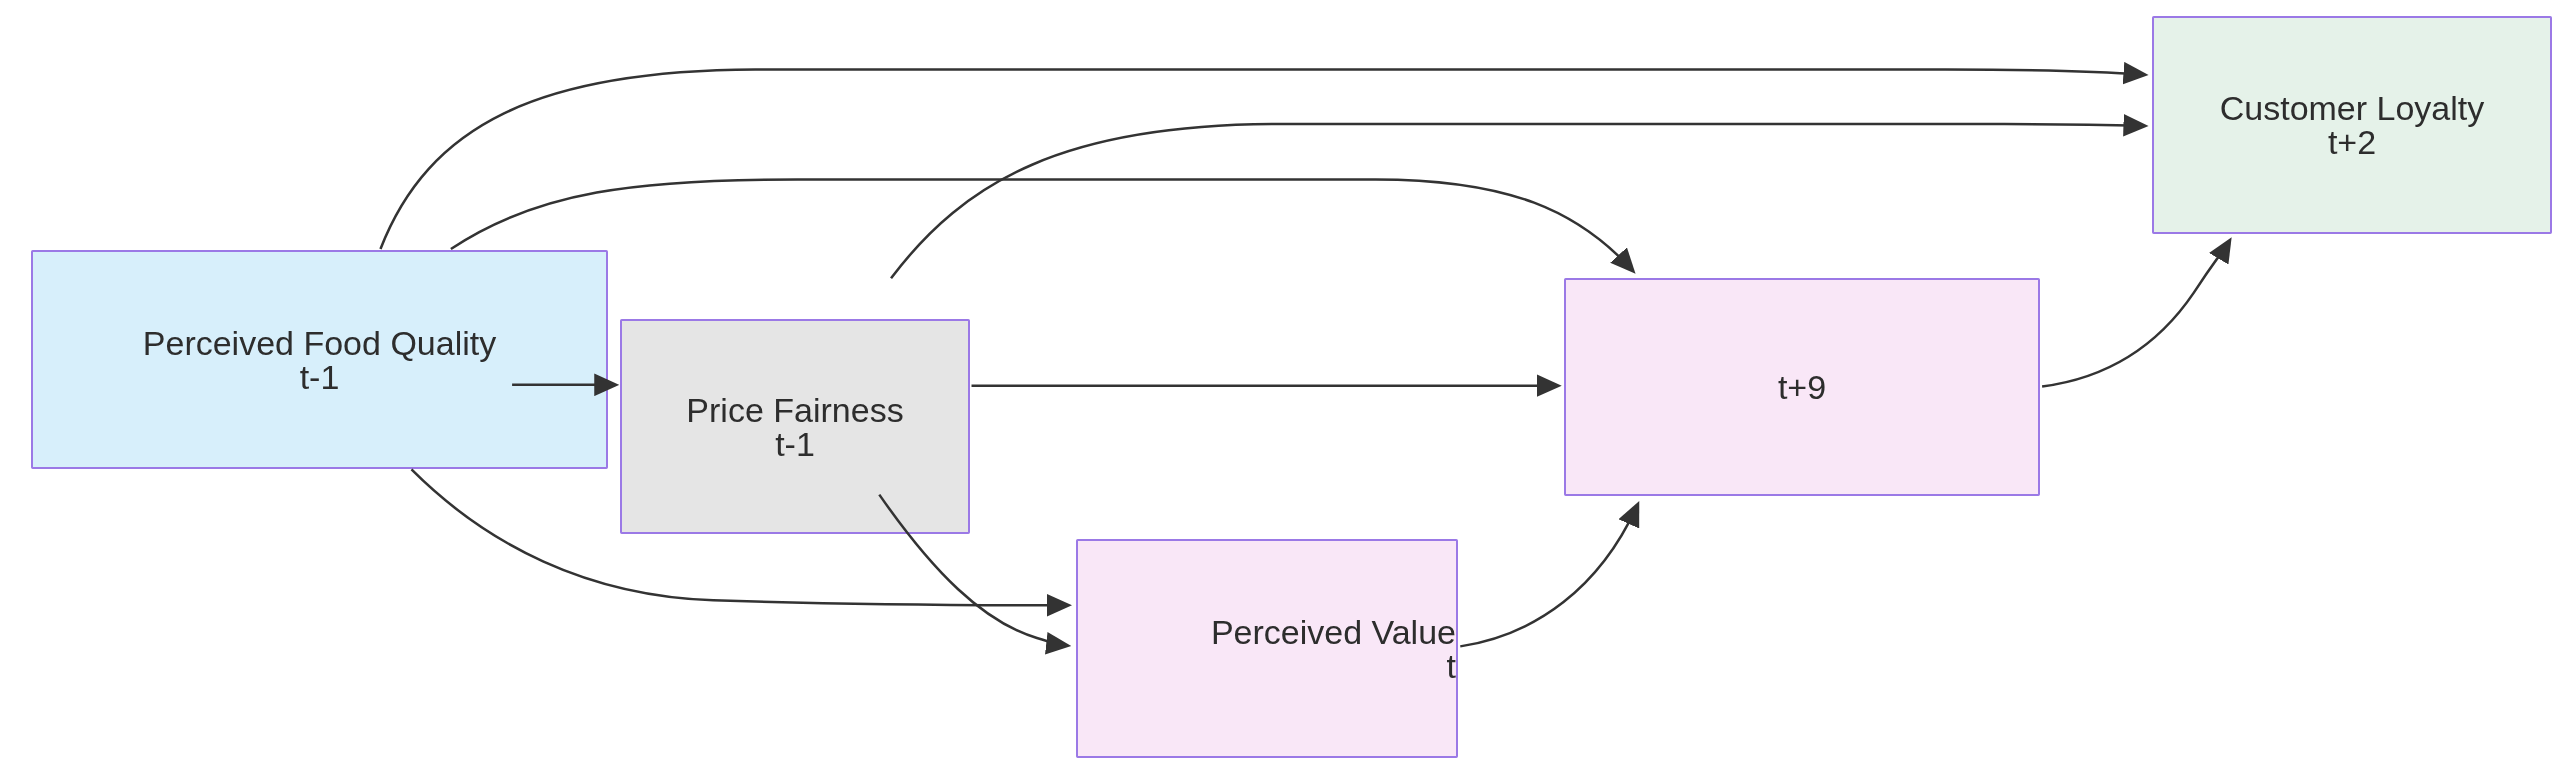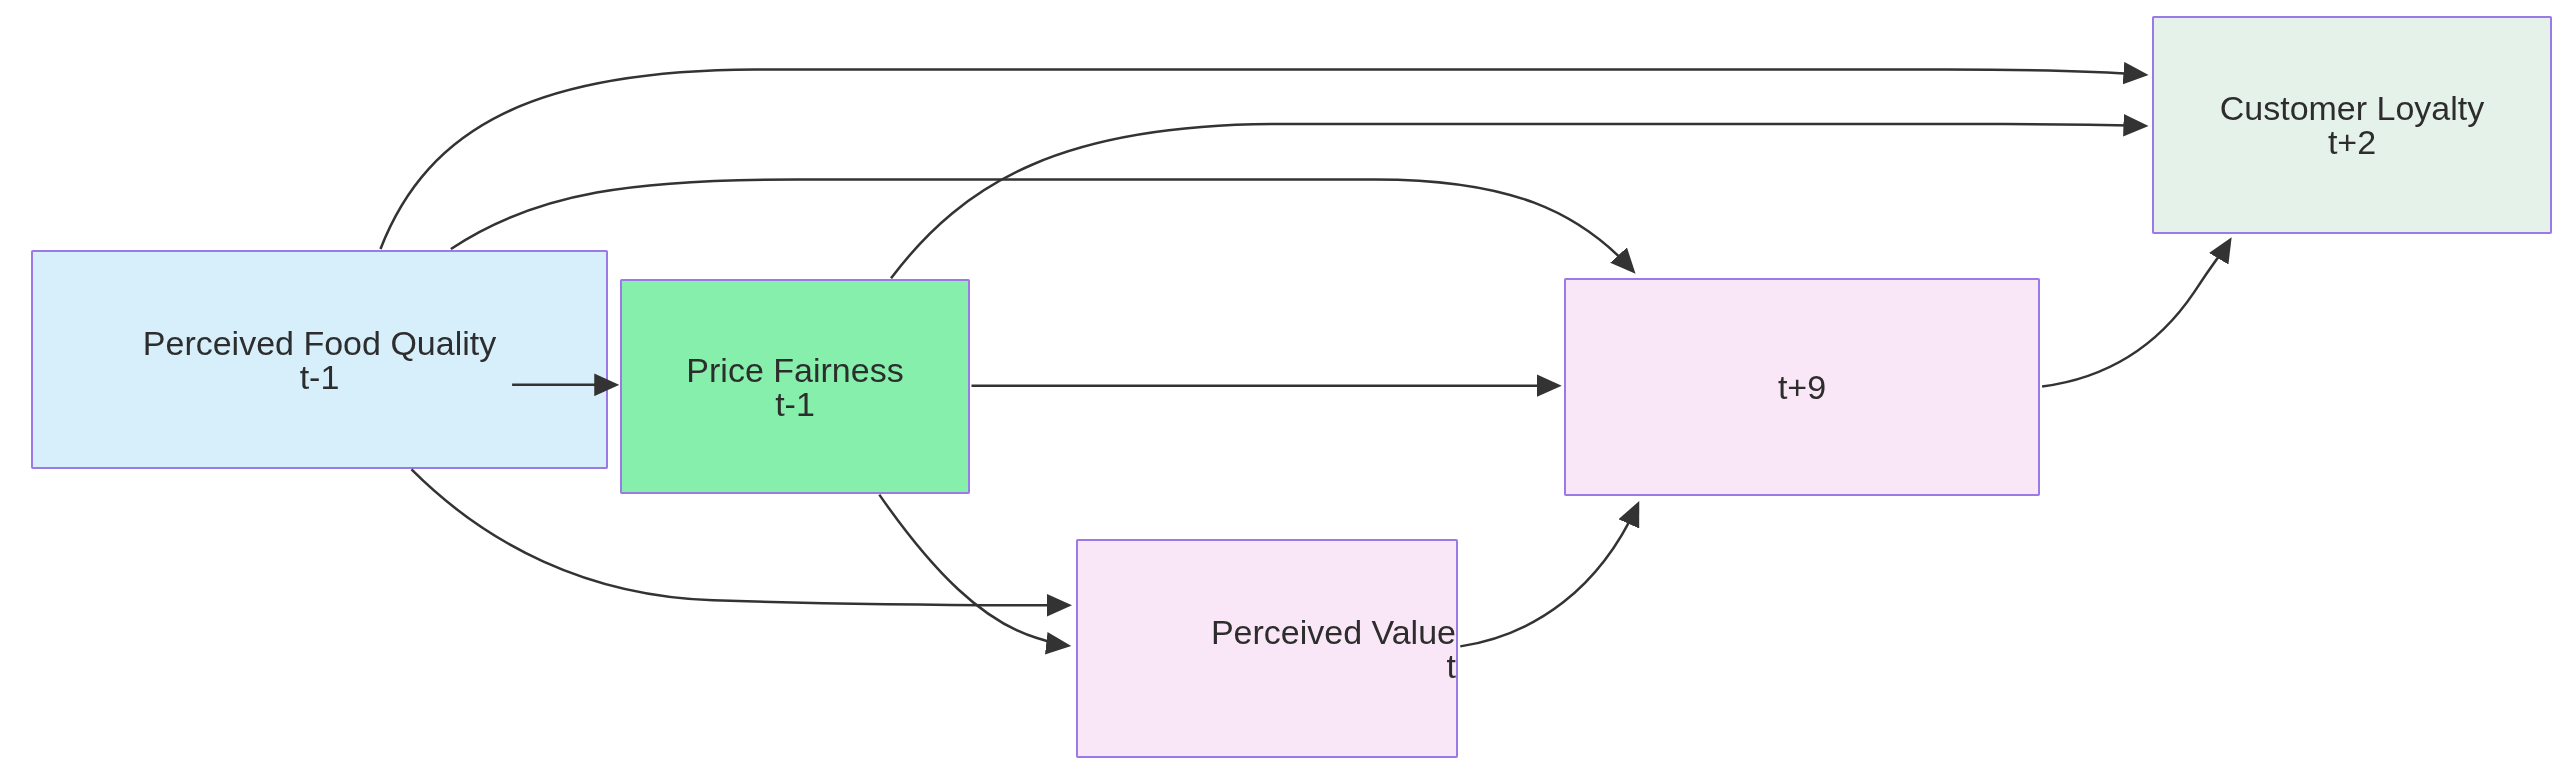--- a/index.html
+++ b/index.html
@@ -53,21 +53,21 @@
 </head>
 <body>
 
 <div id="canvas">
 
   <div class="node" id="n-pfq" style="background-color: rgb(215, 239, 251); border-color: rgb(155, 121, 230);">
     <span class="node-label">Perceived Food Quality</span>
     <span class="node-time">t-1</span>
   </div>
 
-  <div class="node" id="n-pf" style="background-color: #86efac; border-color: rgb(155, 121, 230);">
+  <div class="node" id="n-pf" style="background-color: #e5e5e5; border-color: rgb(155, 121, 230); margin-top: 40px;">
     <span class="node-label">Price Fairness</span>
     <span class="node-time">t-1</span>
   </div>
 
   <div class="node" id="n-pv" style="background-color: rgb(249, 231, 247); border-color: rgb(155, 121, 230);">
     <span class="node-label">Perceived Value</span>
     <span class="node-time">t</span>
   </div>
 
   <div class="node" id="n-cs" style="background-color: rgb(249, 231, 247); border-color: rgb(155, 121, 230);">

